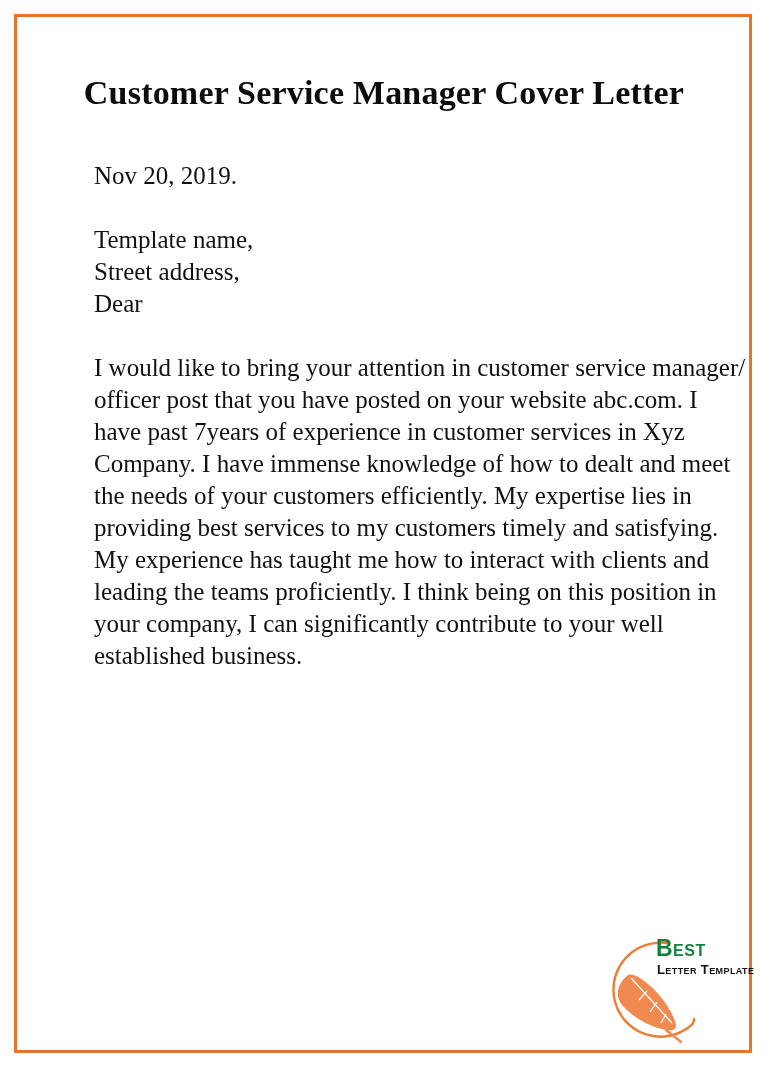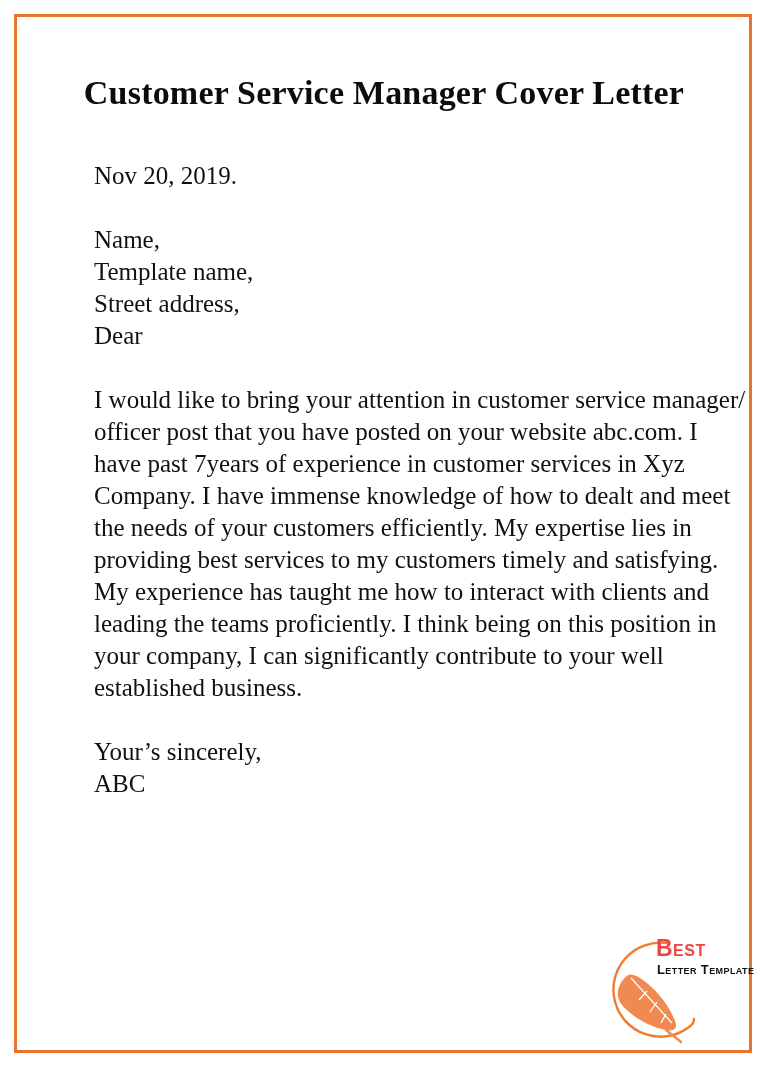--- a/index.html
+++ b/index.html
@@ -56,21 +56,21 @@
   .logo svg { position: absolute; left: 0; top: 0; }
   .logo-title {
     position: absolute;
     left: 50px;
     top: 2px;
     font-family: "Liberation Sans", sans-serif;
     font-variant: small-caps;
     font-weight: bold;
     font-size: 23px;
     letter-spacing: 0.5px;
-    color: #ef4444;
+    color: #15803d;
   }
   .logo-subtitle {
     position: absolute;
     left: 51px;
     top: 29px;
     font-family: "Liberation Sans", sans-serif;
     font-variant: small-caps;
     font-weight: bold;
     font-size: 13px;
     letter-spacing: 0.4px;
@@ -82,34 +82,29 @@
 <body>
 
 <div class="page-border"></div>
 
 <h1 class="title">Customer Service Manager Cover Letter</h1>
 
 <div class="content">
   <p>Nov 20, 2019.</p>
 
   <div class="block">
-    <div>Name,</div>
     <div>Template name,</div>
     <div>Street address,</div>
     <div>Dear</div>
   </div>
 
 
   <p>I would like to bring your attention in customer service manager/ officer post that you have posted on your website abc.com. I have past 7years of experience in customer services in Xyz Company. I have immense knowledge of how to dealt and meet the needs of your customers efficiently. My expertise lies in providing best services to my customers timely and satisfying. My experience has taught me how to interact with clients and leading the teams proficiently. I think being on this position in your company, I can significantly contribute to your well established business.</p>
 
 
-  <div class="block">
-    <div>Your’s sincerely,</div>
-    <div>ABC</div>
-  </div>
 </div>
 
 <div class="logo">
   <svg width="146" height="112" viewBox="0 0 146 112" aria-hidden="true">
 
     <path d="M 60 10 A 47 47 0 1 0 83 94 C 86 92 88 89 88 86" fill="none" stroke="#ED7D31" stroke-width="2.4" stroke-linecap="round"></path>
 
     <path d="M 22 42
              C 12 50, 8 62, 16 72
              C 26 84, 44 94, 60 97

